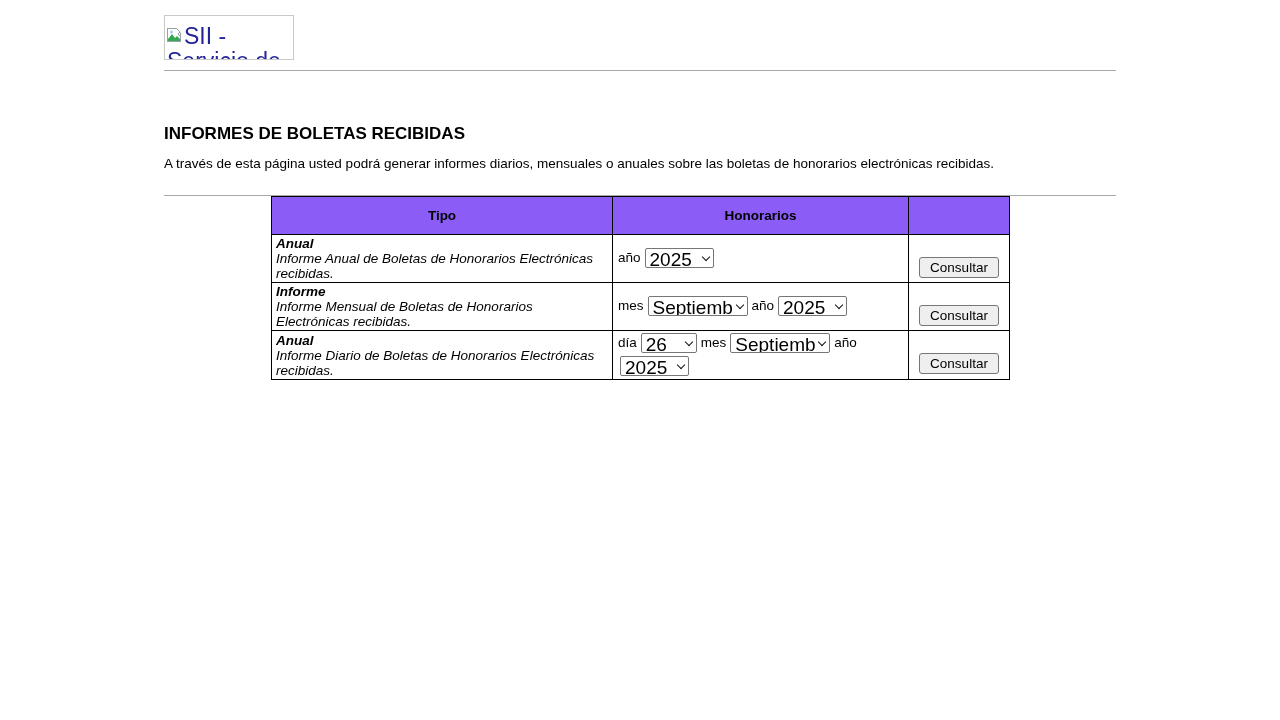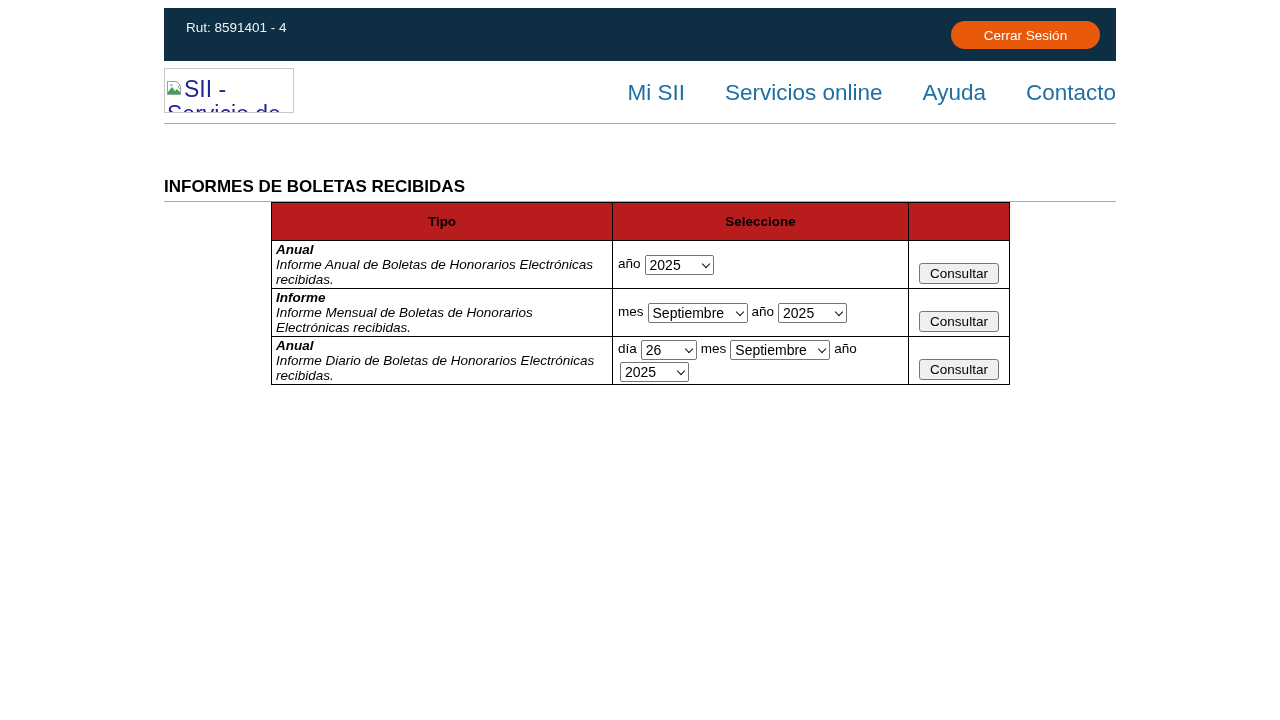--- a/index.html
+++ b/index.html
@@ -19,91 +19,82 @@
   .header-row { display:flex; justify-content:space-between; align-items:flex-start;
     padding-top:7px; padding-bottom:10px; border-bottom:1px solid #a9a9a9; }
   .logo-box { width:130px; height:45px; border:1px solid #c9c9c9; overflow:hidden;
     padding:8px 2px; cursor:pointer; }
   .logo-alt { color:#23239b; font-size:23px; line-height:25px; word-wrap:break-word; }
   .broken-img-icon { display:inline-block; vertical-align:baseline; margin-right:1px; }
   .nav { display:flex; gap:40px; margin-top:12px; }
   .nav a { color:#1d6fa5; font-size:22.5px; text-decoration:none; cursor:pointer; }
 
   
-  .page-title { font-size:17px; font-weight:bold; margin:53px 0 4px 0; }
+  .page-title { font-size:17px; font-weight:bold; margin:53px 0 12px 0; }
   .page-desc { font-size:13.5px; margin:0 0 24px 0; }
   .rule2 { border:none; border-top:1px solid #a9a9a9; margin:0; }
 
   
   .table-wrap { width:738px; margin:0 auto; }
   .table-caption { font-size:13.5px; font-weight:bold; margin:30px 0 3px 0; padding-left:8px; }
   table.report { border-collapse:collapse; width:738px; table-layout:fixed; }
-  table.report th { background:#b91c1c; border:1px solid #000; font-size:13.5px;
+  table.report th { background:#8b5cf6; border:1px solid #000; font-size:13.5px;
     font-weight:bold; height:20px; padding:11px 2px; text-align:center; }
   table.report td { border:1px solid #000; font-size:13.5px; padding:1px 4px;
     line-height:15px; vertical-align:middle; height:46px; }
   td.tipo-cell { vertical-align:top;font-style:italic; }
   td.tipo-cell b { font-size:13.5px; }
   td.action-cell { text-align:center; }
 
   .ctl-label { margin:0 1px;text-align:right; }
   .sel { position:relative; display:inline-block; margin:1px 3px; vertical-align:middle; }
   .sel select { appearance:none; -webkit-appearance:none; background:#fff;
-    border:1px solid #767676; border-radius:2px; height:20px; font-size:14px;
+    border:1px solid #767676; border-radius:2px; height:20px; font-size:19px;
     font-family:"Liberation Sans",sans-serif; padding:0 14px 0 4px; }
   .sel::after { content:""; position:absolute; right:5px; top:6px; width:5px; height:5px;
     border-right:1.6px solid #111; border-bottom:1.6px solid #111;
     transform:rotate(45deg); pointer-events:none; }
 
   .consultar-btn { background:#efefef; border:1px solid #767676; border-radius:3px;
     font-family:"Liberation Sans",sans-serif; font-size:13.5px; padding:2px 10px;
     cursor:pointer; color:#000;margin-top:17px; }
 </style>
 </head>
 <body>
 
 <div class="container">
 
-  <div class="topbar">
-    <span class="rut">Rut: 8591401 - 4</span>
-    <button class="logout-btn">Cerrar Sesión</button>
-  </div>
 
   <div class="header-row">
     <div class="logo-box">
       <span class="logo-alt"><svg class="broken-img-icon" width="16" height="16" viewBox="0 0 16 16">
             <rect x="0.5" y="0.5" width="13" height="13" fill="#fff" stroke="#9aa0a6"></rect>
             <polygon points="1,11 5,6 8,10 10,8 13,11 13,13 1,13" fill="#34a853"></polygon>
             <circle cx="4.5" cy="4" r="1.5" fill="#a8c7fa"></circle>
             <polygon points="10,0 16,0 16,7 13,4 11,6" fill="#fff"></polygon>
             <polyline points="10,1 13,4 11,6 14,9" fill="none" stroke="#9aa0a6" stroke-width="1"></polyline>
           </svg><span>SII - Servicio de</span></span>
     </div>
-    <nav class="nav">
-      <a>Mi SII</a>
-      <a>Servicios online</a>
-      <a>Ayuda</a>
-      <a>Contacto</a>
-    </nav>
   </div>
 
   <h1 class="page-title">INFORMES DE BOLETAS RECIBIDAS</h1>
+  <p class="page-desc">A través de esta página usted podrá generar informes diarios, mensuales o anuales sobre las boletas de honorarios electrónicas recibidas.</p>
   <hr class="rule2">
 
   <div class="table-wrap">
     <table class="report">
       <colgroup>
           <col style="width:341px">
           <col style="width:296px">
           <col style="width:101px">
         </colgroup>
       <thead>
         <tr>
           <th>Tipo</th>
-          <th>Seleccione</th>
+          <th>Honorarios</th>
           <th></th>
         </tr>
       </thead>
       <tbody>
           <tr>
             <td class="tipo-cell"><b>Anual</b><br>Informe Anual de Boletas de Honorarios Electrónicas recibidas.</td>
             <td><span class="ctl-label">año</span><span class="sel"><select style="width: 69px;"><option>2025</option></select></span></td>
             <td class="action-cell"><button class="consultar-btn">Consultar</button></td>
           </tr>
           <tr>

